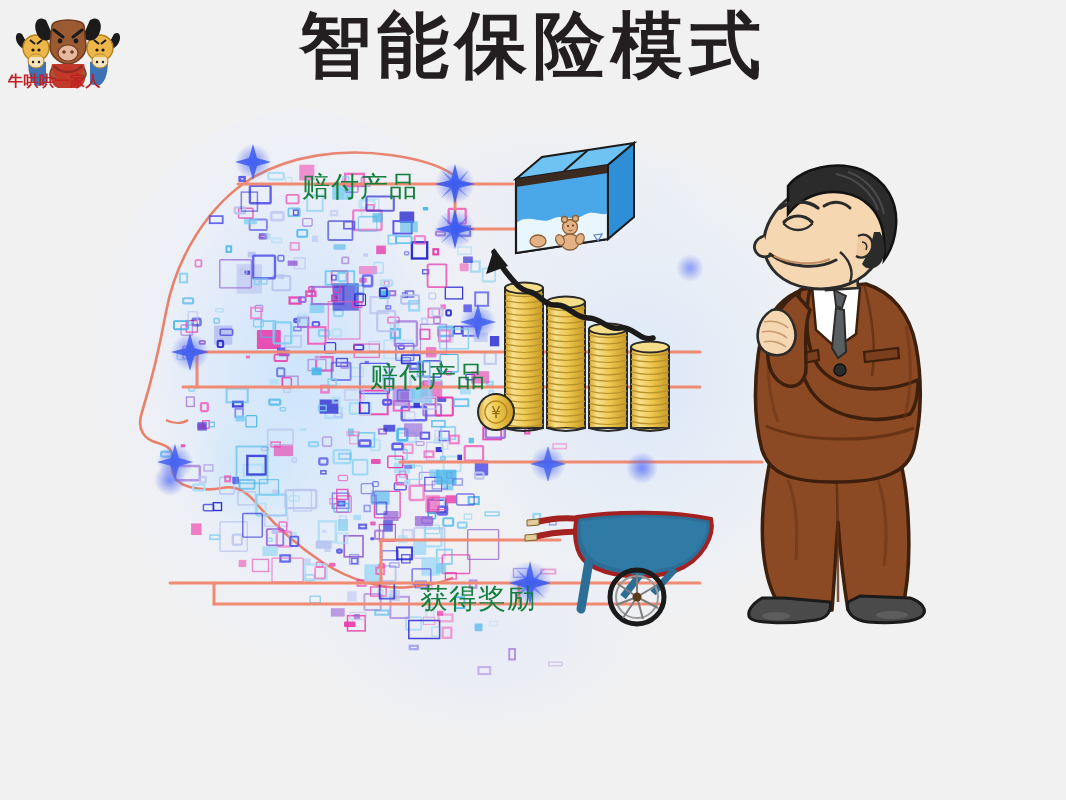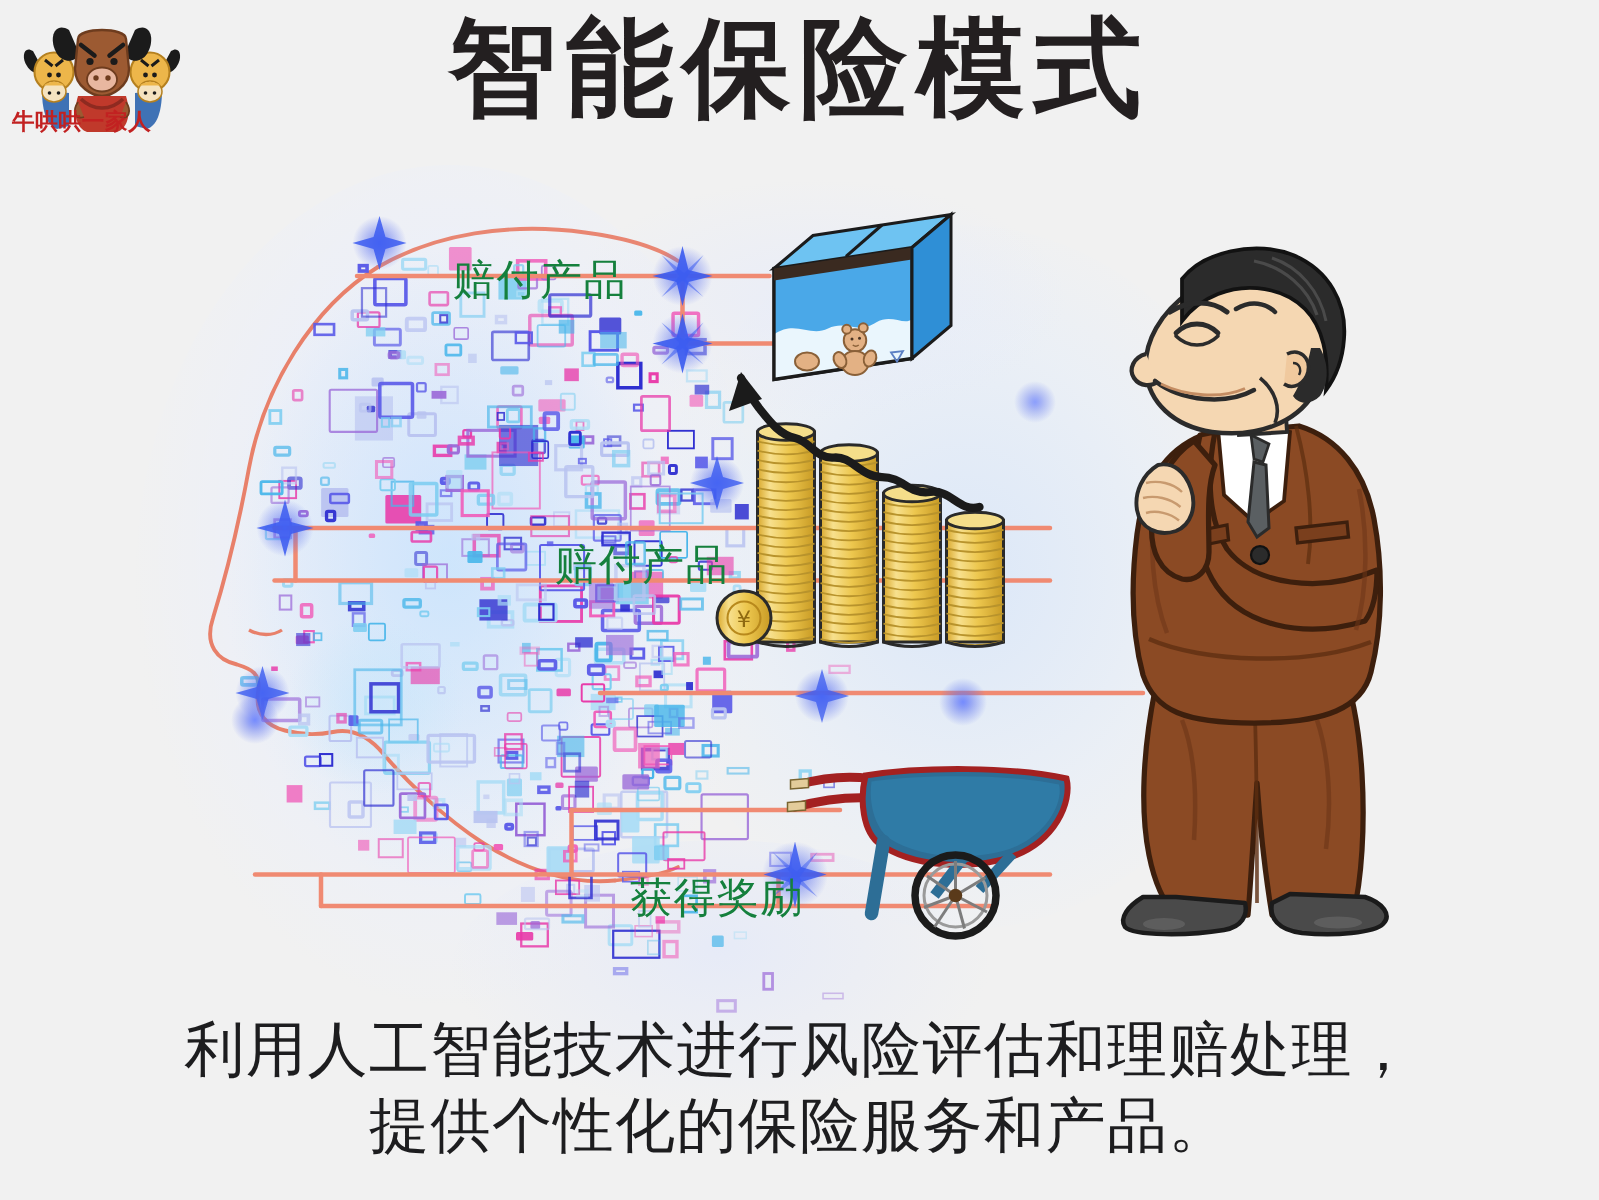--- a/index.html
+++ b/index.html
@@ -965,18 +965,14 @@
     </g>
   </svg>
   <div id="logo-text">牛哄哄一家人</div>
 
   <div id="title">智能保险模式</div>
 
   <div class="node-label" id="label-0">赔付产品</div>
   <div class="node-label" id="label-1">赔付产品</div>
   <div class="node-label" id="label-2">获得奖励</div>
 
-  <div id="caption">
-    <div>利用人工智能技术进行风险评估和理赔处理，</div>
-    <div>提供个性化的保险服务和产品。</div>
-  </div>
 
 </div>
 
 </body></html>

